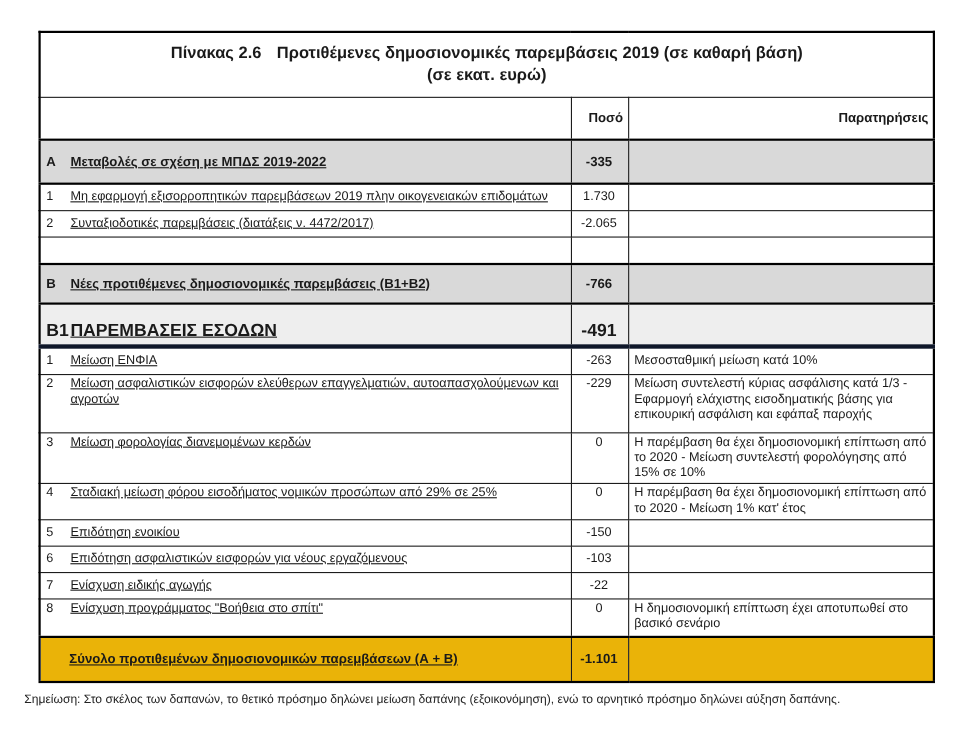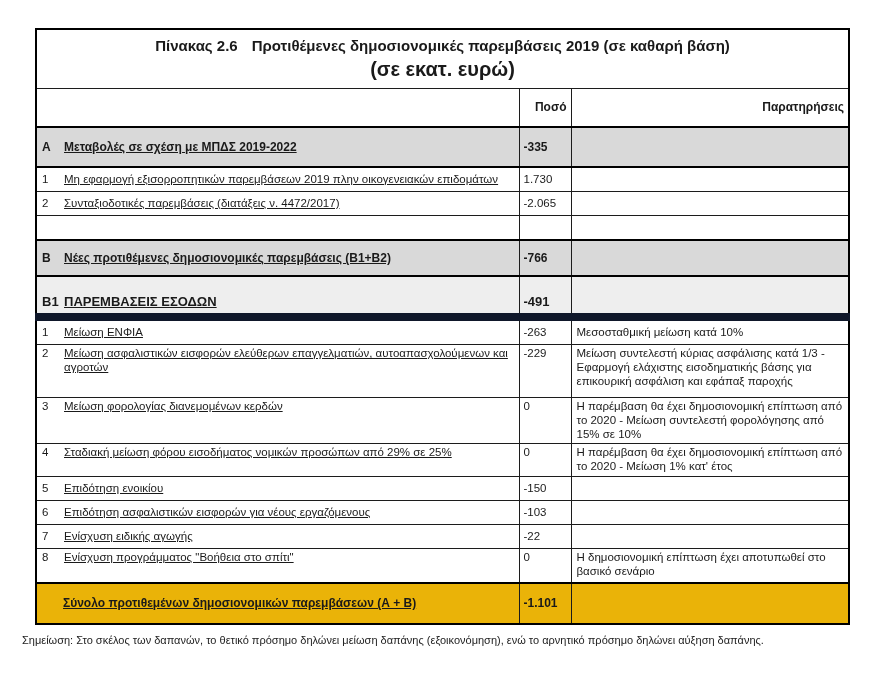--- a/index.html
+++ b/index.html
@@ -21,49 +21,49 @@
     overflow:hidden;
   }
   
   tr.title-row td{
     height:50px;text-align:center;border-bottom:1px solid #1c1c1c;
     padding:4px 2px;
     margin-left:24px;
   }
   .title-l1{font-size:15px;font-weight:bold;}
   .title-l1 .gap{display:inline-block;width:14px;}
-  .title-l2{font-size:20px;font-weight:bold;margin-top:2px;}
+  .title-l2{font-size:15px;font-weight:bold;margin-top:2px;}
   
   tr.header-row th{
     height:33px;font-size:12px;font-weight:bold;text-align:right;
     background:#ffffff;border-bottom:2px solid #000;
   }
   
   tr.section-row td{
     background:#d9d9d9;font-weight:bold;font-size:12px;
     border-top:2px solid #000;border-bottom:2px solid #000;
   }
   tr.row-a td{height:34px;}
   tr.row-b td{height:30px;}
   tr.subsection-row td{
-    background:#eeeeee;font-weight:bold;font-size:13px;
-    height:31px;vertical-align:bottom;border-bottom:8px solid #0f172a;
+    background:#eeeeee;font-weight:bold;font-size:16px;
+    height:31px;vertical-align:bottom;border-bottom:4px solid #0f172a;
     padding-bottom:3px;
   }
   tr.item-row td{height:19px;}
   tr.spacer-row td{height:19px;background:#ffffff;}
   tr.total-row td{
     background:#eab308;font-weight:bold;font-size:12px;height:35px;
     border-top:2px solid #000;border-bottom:2px solid #000;
   }
   
   .desc{display:flex;align-items:flex-start;}
   .desc .num{flex:0 0 22px;padding-left:1px;}
   .desc .txt{flex:1;padding-right:6px;text-decoration:underline;}
-  td.amount{text-align:left;padding-right:5px;}
+  td.amount{text-align:center;padding-right:5px;}
   td.remarks{text-align:left;padding:2px 5px;}
   tr.total-row .desc .txt{padding-left:22px;}
   
   .footnote{
     margin:8px 0 0 22px;width:848px;font-size:11px;line-height:1.4;color:#222;
   }
 </style>
 </head>
 <body>
 

